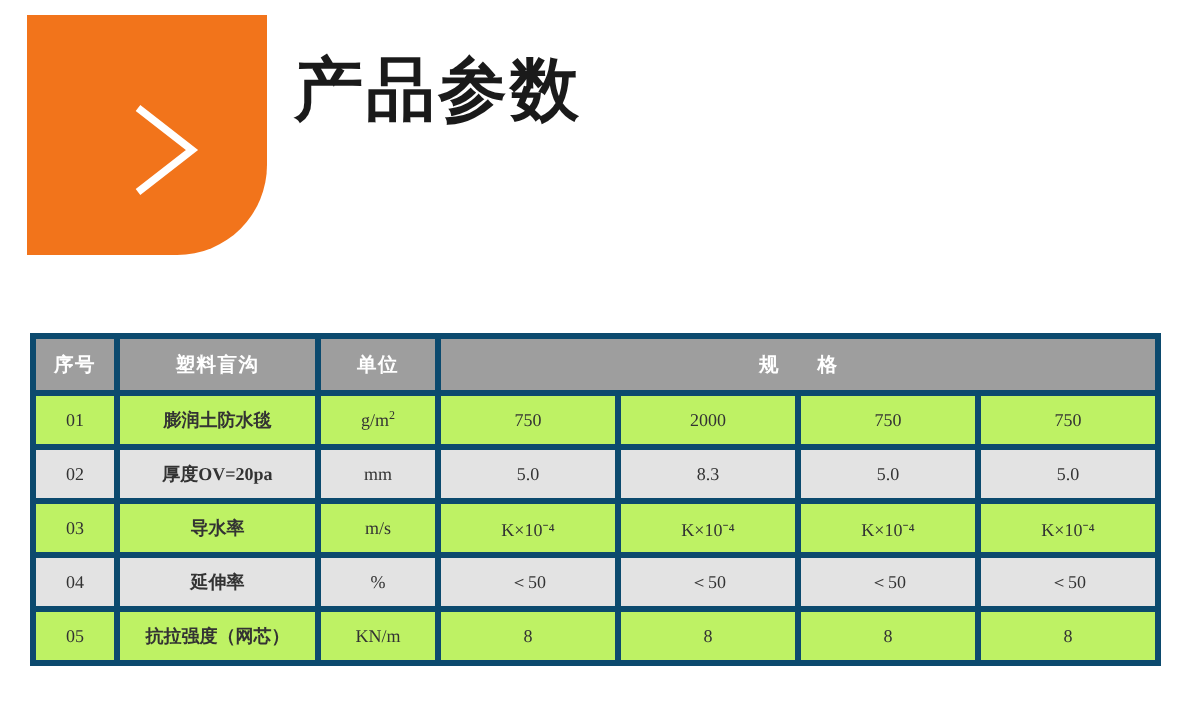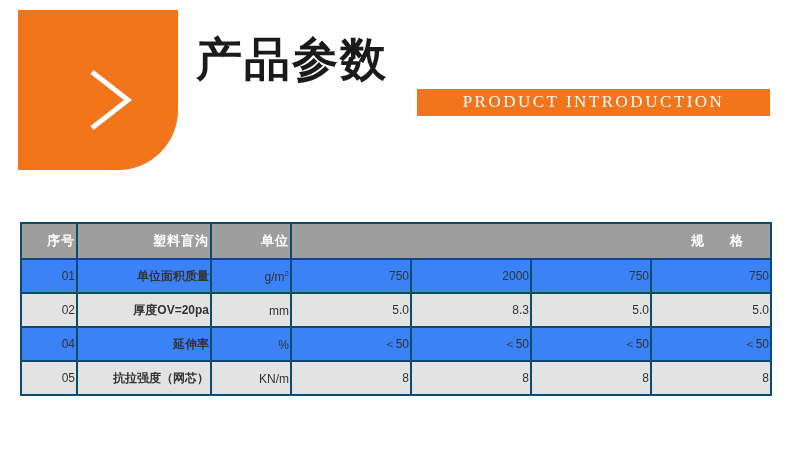--- a/index.html
+++ b/index.html
@@ -110,34 +110,34 @@
     left: 20px;
     top: 222px;
     width: 750px;
   }
   table.spec {
     border-collapse: collapse;
     width: 750px;
     table-layout: fixed;
   }
   table.spec th, table.spec td {
-    border: 2px solid #0c4a6e;
-    text-align: right;
-    font-family: Liberation Sans, sans-serif;
+    border: 4px solid #0c4a6e;
+    text-align: center;
+    font-family: Liberation Serif, serif;
   }
   table.spec thead th {
     background: #9e9e9e;
     color: #ffffff;
     font-size: 13px;
     font-weight: bold;
     height: 32px;
     letter-spacing: 1px;
   }
   table.spec tbody td {
-    background: #3b82f6;
+    background: #bef264;
     color: #333333;
     font-size: 12px;
     height: 30px;
   }
   table.spec tbody tr:nth-child(even) td {
     background: #e3e3e3;
   }
   td.c-idx { font-size: 11.5px; color: #444; }
   td.c-name { font-weight: bold; font-size: 12.5px; color: #222; }
   td.c-unit { font-size: 11.5px; }
@@ -163,24 +163,20 @@
       <div class="chevron">
         <svg width="48" height="64" viewBox="0 0 48 64" xmlns="http://www.w3.org/2000/svg">
           <polyline points="6,4 42,32 6,60" fill="none" stroke="#ffffff" stroke-width="5"></polyline>
         </svg>
       </div>
     </div>
 
     <div class="header-text">
       <div class="title-row">
         <div class="main-title">产品参数</div>
-      </div>
-      <div class="subtitle-bar">
-        <div class="subtitle-left"></div>
-        <div class="subtitle-en">PRODUCT INTRODUCTION</div>
       </div>
     </div>
 
   </div>
 
   <div class="table-wrap">
     <table class="spec">
       <colgroup>
         <col class="w-idx">
           <col class="w-name">
@@ -194,37 +190,46 @@
         <tr>
           <th>序号</th>
           <th>塑料盲沟</th>
           <th>单位</th>
           <th colspan="4"><span class="hdr-spec-inner">规格</span></th>
         </tr>
       </thead>
       <tbody>
         <tr>
           <td class="c-idx">01</td>
-          <td class="c-name">单位面积质量</td>
+          <td class="c-name">膨润土防水毯</td>
           <td class="c-unit"><span>g/m</span><span class="sup">2</span></td>
           <td>750</td>
           <td>2000</td>
           <td>750</td>
           <td>750</td>
         </tr>
         <tr>
           <td class="c-idx">02</td>
           <td class="c-name">厚度OV=20pa</td>
           <td class="c-unit"><span>mm</span><span class="sup"></span></td>
           <td>5.0</td>
           <td>8.3</td>
           <td>5.0</td>
           <td>5.0</td>
         </tr>
         <tr>
+          <td class="c-idx">03</td>
+          <td class="c-name">导水率</td>
+          <td class="c-unit"><span>m/s</span><span class="sup"></span></td>
+          <td>K×10⁻⁴</td>
+          <td>K×10⁻⁴</td>
+          <td>K×10⁻⁴</td>
+          <td>K×10⁻⁴</td>
+        </tr>
+        <tr>
           <td class="c-idx">04</td>
           <td class="c-name">延伸率</td>
           <td class="c-unit"><span>%</span><span class="sup"></span></td>
           <td>＜50</td>
           <td>＜50</td>
           <td>＜50</td>
           <td>＜50</td>
         </tr>
         <tr>
           <td class="c-idx">05</td>

